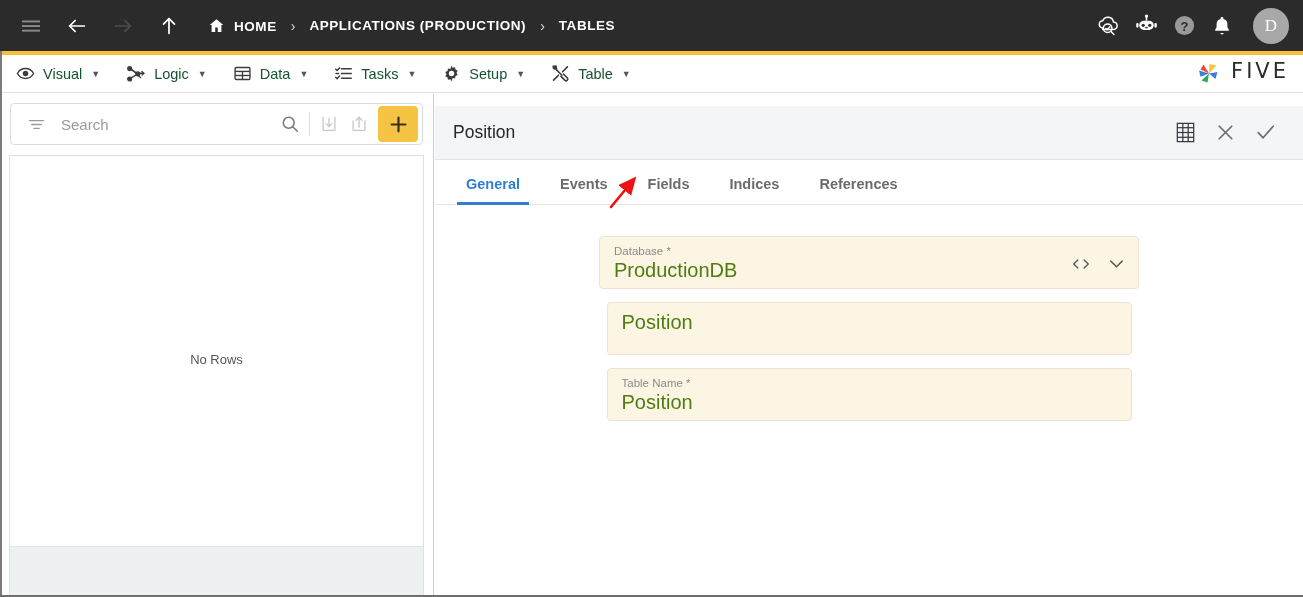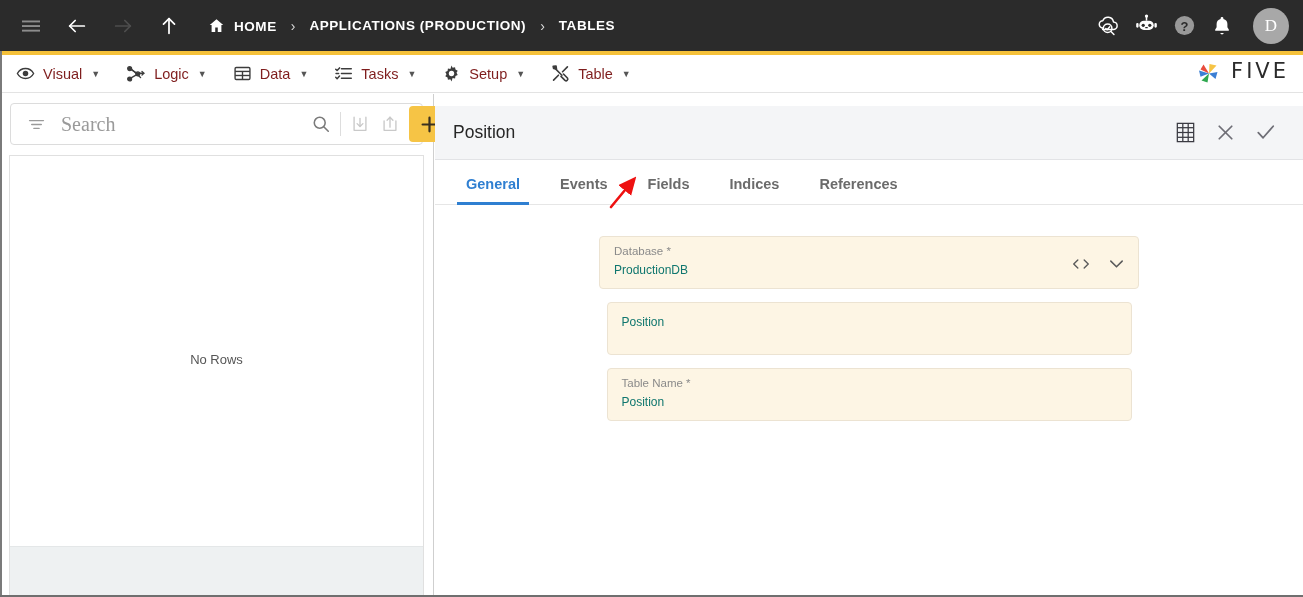--- a/index.html
+++ b/index.html
@@ -38,43 +38,43 @@
   
   .menubar {
     position:absolute; left:0; top:55px; width:1303px; height:38px;
     background:#ffffff; display:flex; align-items:center; padding-left:16px;
     border-bottom:1px solid #e3e3e3;
   }
   .menu-item {
     display:flex; align-items:center; gap:8px; margin-right:26px;
     color:#4a4a4a; font-size:14.5px; cursor:pointer; white-space:nowrap;
   }
-  .menu-item .mi-label { color:#7f1d1d; }
+  .menu-item .mi-label { color:#14532d; }
   .caret { font-size:9px; color:#555; margin-left:1px; }
   .brand {
     position:absolute; right:14px; top:4px; display:flex; align-items:flex-start; gap:7px;
   }
   .brand-text {
     font-size:21px; letter-spacing:3px; color:#2b2b2b; font-weight:400;
     font-family:"DejaVu Sans", sans-serif;
   }
 
   
   .sidebar {
     position:absolute; left:0; top:94px; width:434px; height:503px;
     background:#ffffff; border-right:1px solid #cfcfcf;
   }
   .search-wrap { padding:9px 10px 0 10px; }
   .searchbar {
     height:42px; border:1px solid #dcdcdc; border-radius:4px;
     display:flex; align-items:center; padding:0 4px 0 10px; background:#fff;
   }
   .search-input {
-    flex:1 1 auto; border:0; outline:0; font-size:20px; color:#909090;
-    font-family:Liberation Serif, serif; background:transparent; padding-left:10px;
+    flex:1 1 auto; border:0; outline:0; font-size:15px; color:#909090;
+    font-family:Liberation Sans, sans-serif; background:transparent; padding-left:10px;
   }
   .search-input::placeholder { color:#9a9a9a; }
   .sb-btn { width:30px; height:30px; display:flex; align-items:center; justify-content:center; cursor:pointer; flex:0 0 auto; }
   .vdiv { width:1px; height:24px; background:#dddddd; margin:0 4px; flex:0 0 auto; }
   .add-btn {
     width:40px; height:36px; background:#f6c445; border-radius:4px;
     display:flex; align-items:center; justify-content:center; cursor:pointer;
     margin-left:4px; flex:0 0 auto;
   }
   .grid-panel {
@@ -122,21 +122,21 @@
   }
 
   .form { padding:31px 0 0 0; display:flex; flex-direction:column; align-items:center; }
   .field {
     width:525px; background:#fdf5e4; border:1px solid #ece3d2; border-radius:4px;
     height:53px; margin-bottom:13px; position:relative;
     padding:7px 14px 0 14px;
   }
   .field.wide { width:540px; }
   .field-label { font-size:11.5px; color:#8a8a8a; line-height:14px; }
-  .field-value { font-size:12px; color:#0f766e; line-height:22px; margin-top:1px; }
+  .field-value { font-size:20px; color:#4d7c0f; line-height:22px; margin-top:1px; }
   .field-icons {
     position:absolute; right:12px; top:0; height:53px; display:flex; align-items:center; gap:16px;
   }
   .fi { cursor:pointer; display:flex; align-items:center; }
 
   
   .annot { position:absolute; left:600px; top:174px; pointer-events:none; }
 
   .bottom-edge { position:absolute; left:0; bottom:0; width:1303px; height:2px; background:#6f6f6f; }
   .left-edge { position:absolute; left:0; top:51px; width:2px; height:546px; background:#7a7a7a; }

